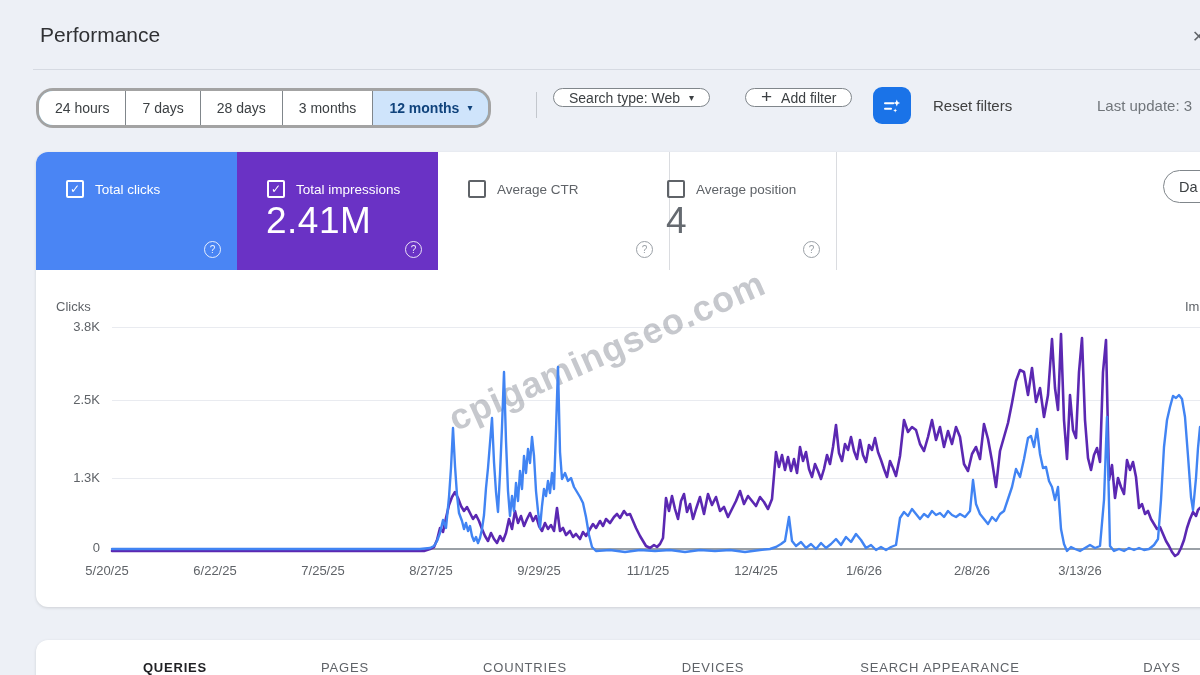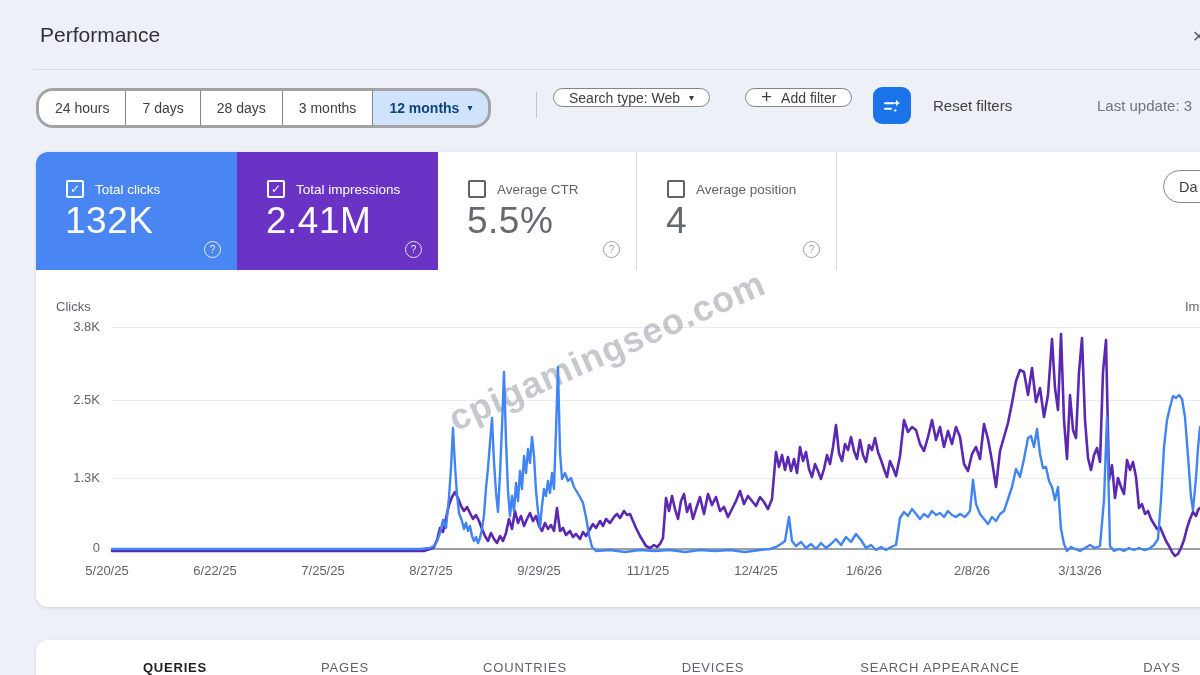--- a/index.html
+++ b/index.html
@@ -95,37 +95,35 @@
   <div class="reset-link">Reset filters</div>
   <div class="last-update">Last update: 3</div>
 
   <div class="main-card"></div>
 
   <div class="metric" style="left: 36px; width: 201px; border-radius: 12px 0px 0px; background: rgb(74, 133, 244);">
     <div class="m-head">
       <span class="cbx">✓</span>
       <span class="m-label">Total clicks</span>
     </div>
-    <div class="m-value">132K</div>
     <span class="help">?</span>
   </div>
   <div class="metric" style="left: 237px; width: 201px; background: rgb(106, 50, 197);">
     <div class="m-head">
       <span class="cbx">✓</span>
       <span class="m-label">Total impressions</span>
     </div>
     <div class="m-value">2.41M</div>
     <span class="help">?</span>
   </div>
-  <div class="metric gray m2" style="left:438px;width:199px;">
+  <div class="metric gray m2" style="left:438px;width:232px;">
     <div class="m-head">
       <span class="cbx"></span>
       <span class="m-label">Average CTR</span>
     </div>
-    <div class="m-value">5.5%</div>
     <span class="help">?</span>
   </div>
   <div class="metric gray m2" style="left:637px;width:200px;">
     <div class="m-head">
       <span class="cbx"></span>
       <span class="m-label">Average position</span>
     </div>
     <div class="m-value">4</div>
     <span class="help">?</span>
   </div>

